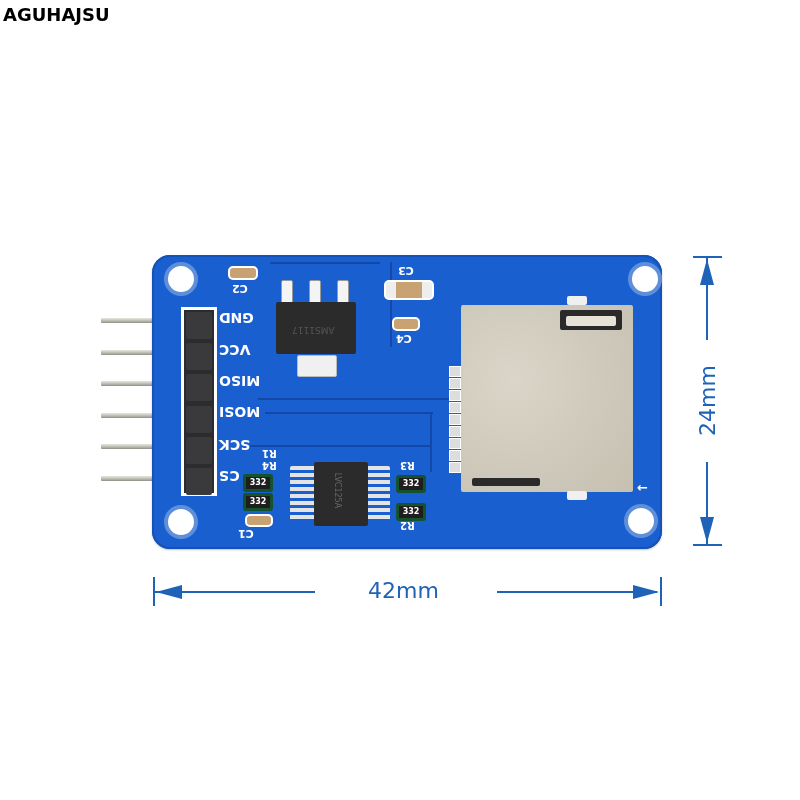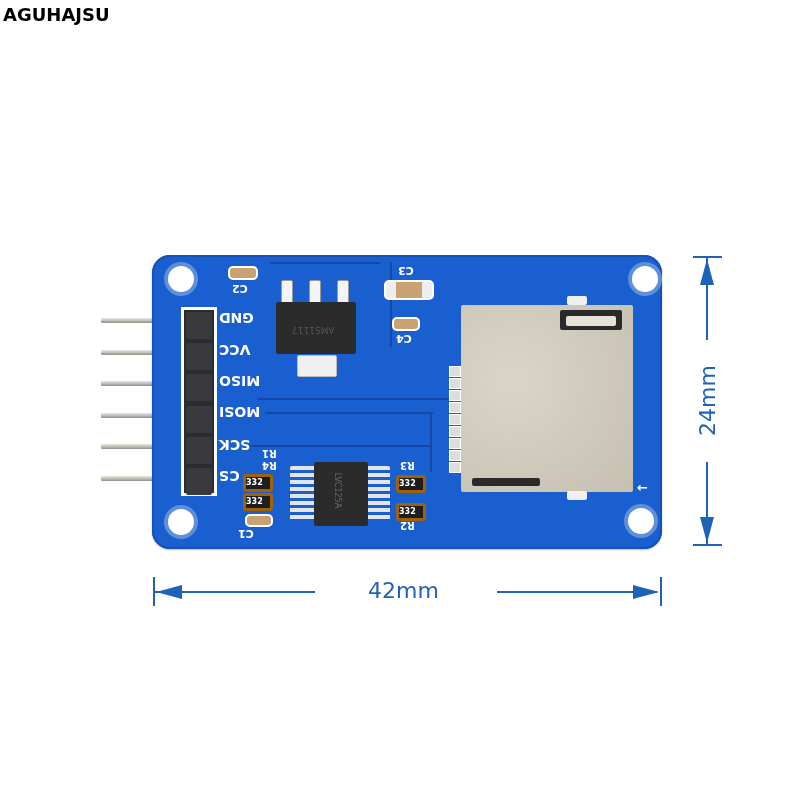--- a/index.html
+++ b/index.html
@@ -8,21 +8,21 @@
   .pcb{position:absolute;left:152px;top:255px;width:510px;height:294px;background:#1a5fd0;border-radius:18px;
        box-shadow:inset 0 0 0 2px #1552b8, 0 1px 2px rgba(0,0,0,.25);}
   .hole{position:absolute;width:26px;height:26px;border-radius:50%;background:#fff;border:4px solid #5f8fd9;box-sizing:content-box;}
   .trace{position:absolute;border-color:#1348a8;border-style:solid;border-width:0;}
   .silk{position:absolute;color:#fff;font-weight:bold;font-family:"DejaVu Sans",sans-serif;transform:rotate(180deg);white-space:nowrap;}
   .pin{position:absolute;height:5px;background:linear-gradient(#e8e8e0,#b9b8ae 60%,#8f8e86);border-radius:1px;}
   .header{position:absolute;left:181px;top:307px;width:36px;height:189px;background:#2c2c2e;border:3px solid #fff;box-sizing:border-box;}
   .hseg{position:absolute;left:2px;width:26px;height:27px;background:#3a3a3c;border-radius:2px;}
   .chip{position:absolute;background:#2b2b2b;border-radius:2px;}
   .cap{position:absolute;background:#c9a274;border:2px solid #fff;border-radius:5px;}
-  .res{position:absolute;background:#1e1e1e;border:3px solid #a16207;border-radius:3px;color:#fff;font-size:8px;font-weight:bold;line-height:11px;}
+  .res{position:absolute;background:#1e1e1e;border:3px solid #14532d;border-radius:3px;color:#fff;font-size:8px;font-weight:bold;text-align:center;line-height:11px;}
   .sd{position:absolute;left:461px;top:305px;width:172px;height:187px;background:#cfcabb;border-radius:2px;
       background-image:radial-gradient(circle at 30% 40%,#d9d5c8,#c5c0b0);}
   .sdpin{position:absolute;left:449px;width:10px;height:9px;background:#ddd;border:1px solid #fff;}
   .dim{position:absolute;background:#1f63b8;}
   .dimtxt{position:absolute;color:#1f63b8;font-family:"DejaVu Sans",sans-serif;font-size:22px;}
 </style>
 </head>
 <body>
 
 <div class="brand">AGUHAJSU</div>

